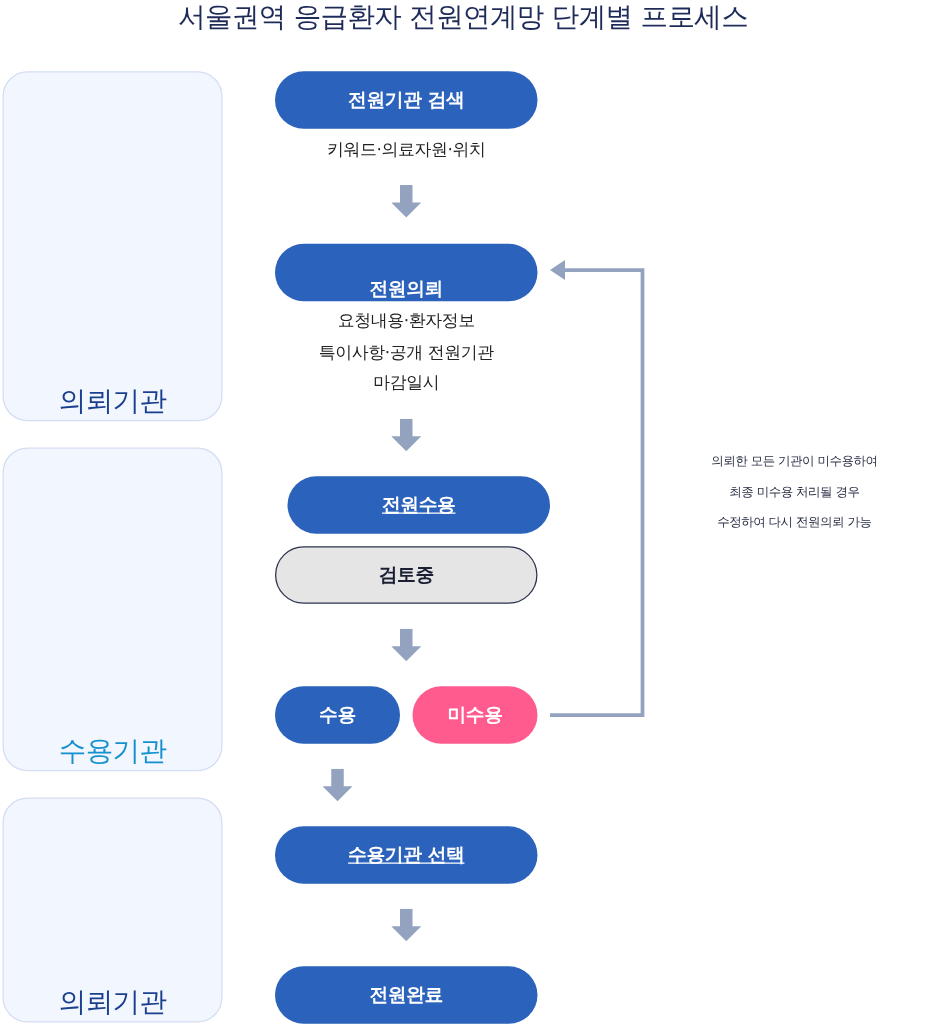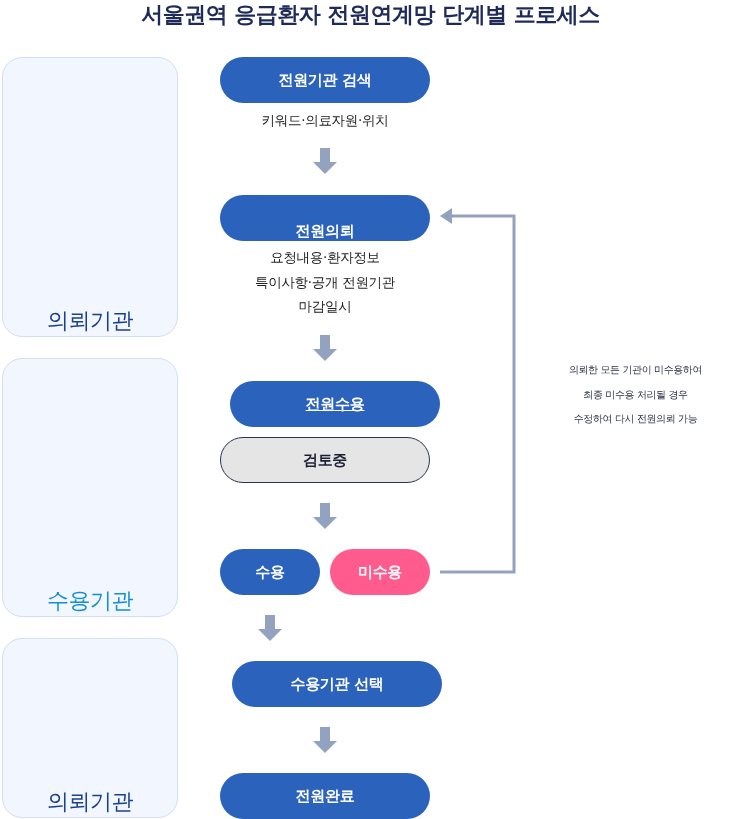--- a/index.html
+++ b/index.html
@@ -1,19 +1,19 @@
 <!DOCTYPE html>
 <html><head>
 <meta charset="utf-8">
 <style>
   html, body { margin:0; padding:0; background:#ffffff; }
   body { width:741px; height:819px; position:relative; overflow:hidden;
          font-family:"DejaVu Sans", "Liberation Sans", sans-serif; }
   .title { position:absolute; left:0; top:0; width:741px; text-align:center;
-           font-size:22px; font-weight:bold; color:#1e2b58; line-height:30px; letter-spacing:-0.5px; }
+           font-size:22px; font-weight:normal; color:#1e2b58; line-height:30px; letter-spacing:-0.5px; }
   .actor { position:absolute; left:2px; width:176px; box-sizing:border-box;
            background:#f2f6fe; border:1px solid #d3ddf3; border-radius:20px;
            display:flex; align-items:flex-end; justify-content:center;
            font-size:22px; font-weight:normal; letter-spacing:-0.5px; }
   .actor.req { color:#1b3f8f; }
   .actor.acc { color:#1490cf; }
   .pill { position:absolute; height:46px; border-radius:23px; box-sizing:border-box;
           display:flex; align-items:center; justify-content:center;
           font-size:15px; font-weight:bold; color:#ffffff; background:#2b62bb; letter-spacing:-0.3px; }
   .pill.outline { background:#e5e5e5; border:1.5px solid #2b3350; color:#1a1f33; }
@@ -81,21 +81,21 @@
 </div>
 <div class="pill pink" style="left:330px;top:549px;width:100px;">
   <span>미수용</span>
 </div>
 
 <svg class="arrow" style="left:258px;top:615px;" viewBox="0 0 24 26">
   <rect x="7" y="0" width="10" height="15" fill="#93a3bf"></rect>
     <polygon points="0,14 24,14 12,26" fill="#93a3bf"></polygon>
 </svg>
 
-<div class="pill" style="left:232px;top:661px;width:210px;">
+<div class="pill" style="left:220px;top:661px;width:210px;text-decoration:underline;">
   <span>수용기관 선택</span>
 </div>
 
 <svg class="arrow" style="left:313px;top:727px;" viewBox="0 0 24 26">
   <rect x="7" y="0" width="10" height="15" fill="#93a3bf"></rect>
     <polygon points="0,14 24,14 12,26" fill="#93a3bf"></polygon>
 </svg>
 
 <div class="pill" style="left:220px;top:773px;width:210px;">
   <span>전원완료</span>

